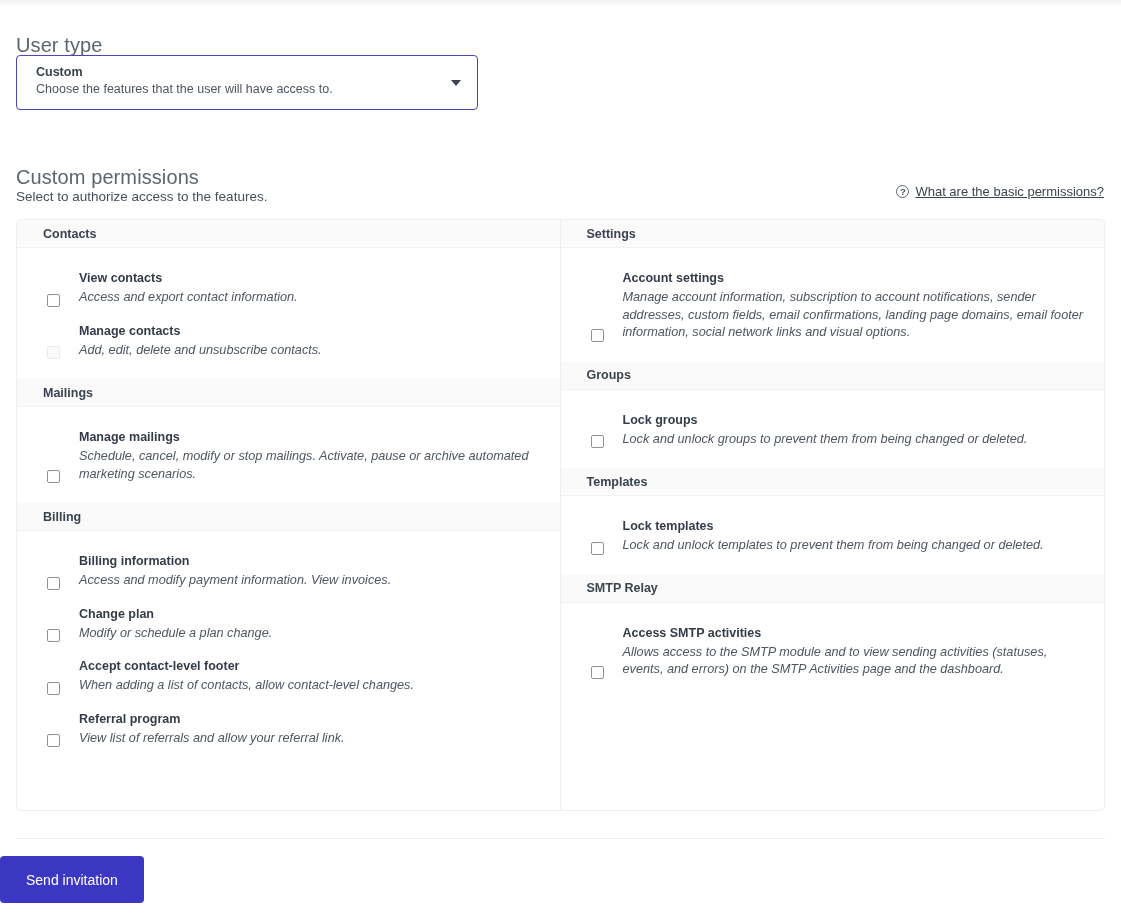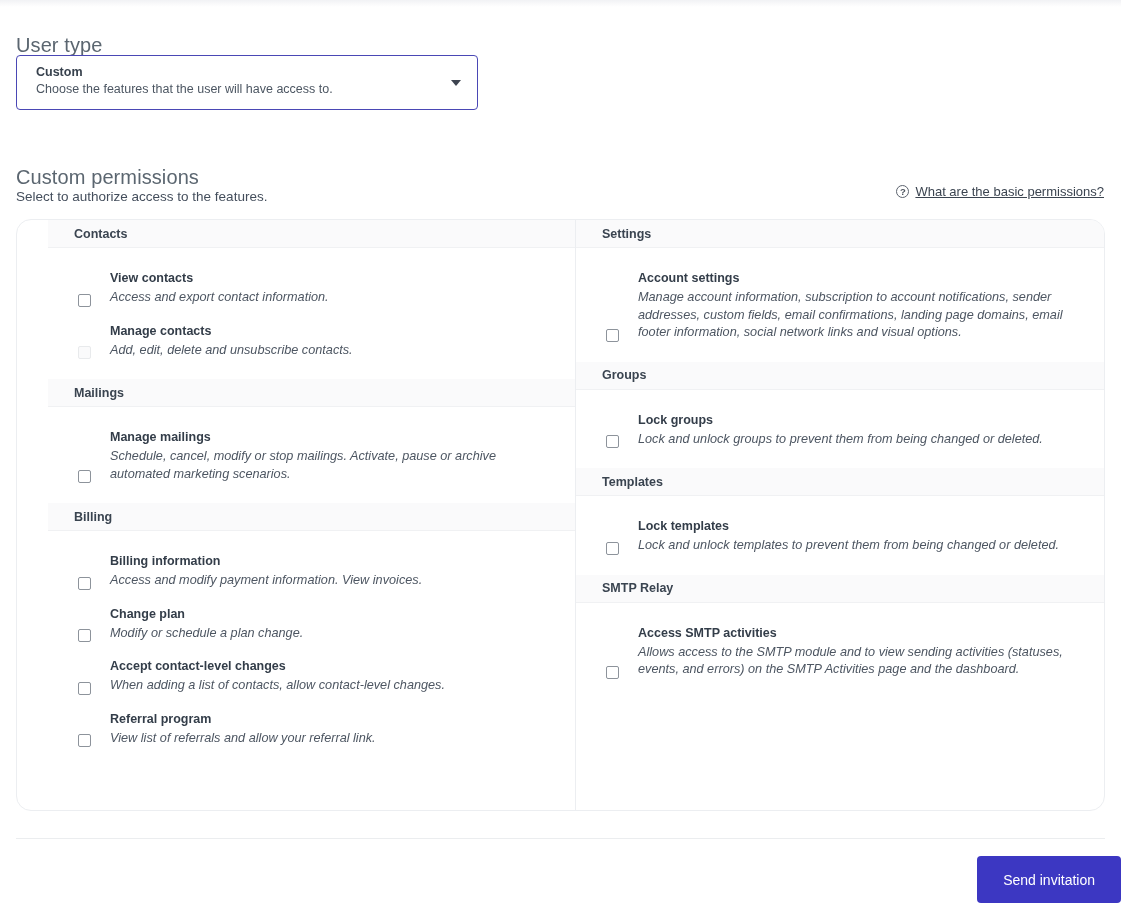--- a/index.html
+++ b/index.html
@@ -112,25 +112,24 @@
   }
 
   
   .perm-panel {
     position: absolute;
     left: 16px;
     top: 219px;
     width: 1089px;
     height: 592px;
     border: 1px solid #eceef1;
-    border-radius: 15px;
+    border-radius: 5px;
     background: #ffffff;
     display: flex;
     overflow: hidden;
-    padding-left: 31px;
   }
   .perm-col {
     width: 50%;
     position: relative;
   }
   .perm-col.left { border-right: 1px solid #eceef1; }
 
   .grp-header {
     background: #fafafb;
     border-bottom: 1px solid #f0f1f3;
@@ -188,21 +187,21 @@
     top: 838px;
     width: 1089px;
     height: 1px;
     background: #ebedef;
   }
   .submit-wrap {
     position: absolute;
     left: 0; right: 0;
     top: 856px;
     display: flex;
-    justify-content: flex-end;
+    justify-content: flex-start;
   }
   .submit-btn {
     background: #3c37c2;
     color: #ffffff;
     border: none;
     border-radius: 4px;
     font-family: "Liberation Sans", sans-serif;
     font-size: 14px;
     padding: 0 26px;
     height: 47px;
@@ -274,21 +273,21 @@
           <div class="perm-item">
             <span class="cb"></span>
             <div class="perm-text">
               <div class="perm-name">Change plan</div>
               <div class="perm-desc">Modify or schedule a plan change.</div>
             </div>
           </div>
           <div class="perm-item">
             <span class="cb"></span>
             <div class="perm-text">
-              <div class="perm-name">Accept contact-level changes</div>
+              <div class="perm-name">Accept contact-level footer</div>
               <div class="perm-desc">When adding a list of contacts, allow contact-level changes.</div>
             </div>
           </div>
           <div class="perm-item">
             <span class="cb"></span>
             <div class="perm-text">
               <div class="perm-name">Referral program</div>
               <div class="perm-desc">View list of referrals and allow your referral link.</div>
             </div>
           </div>

